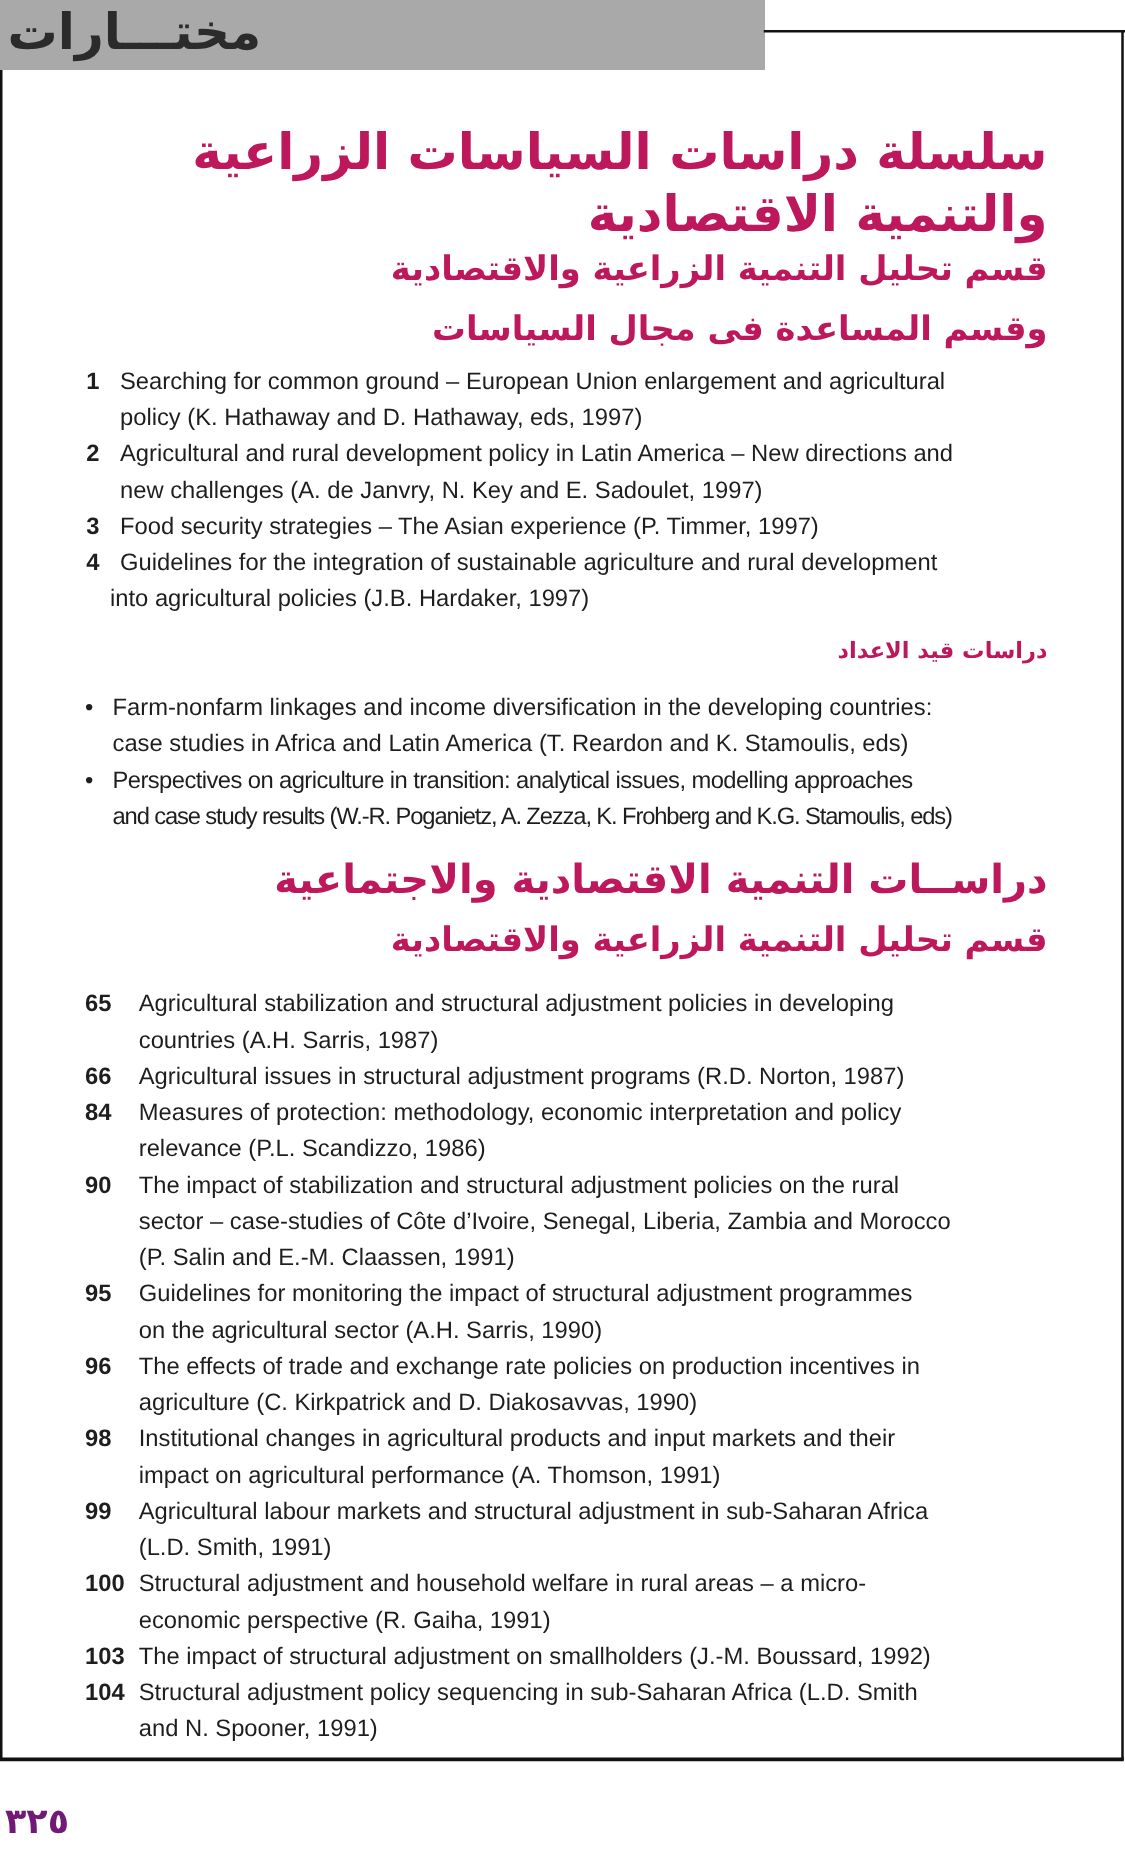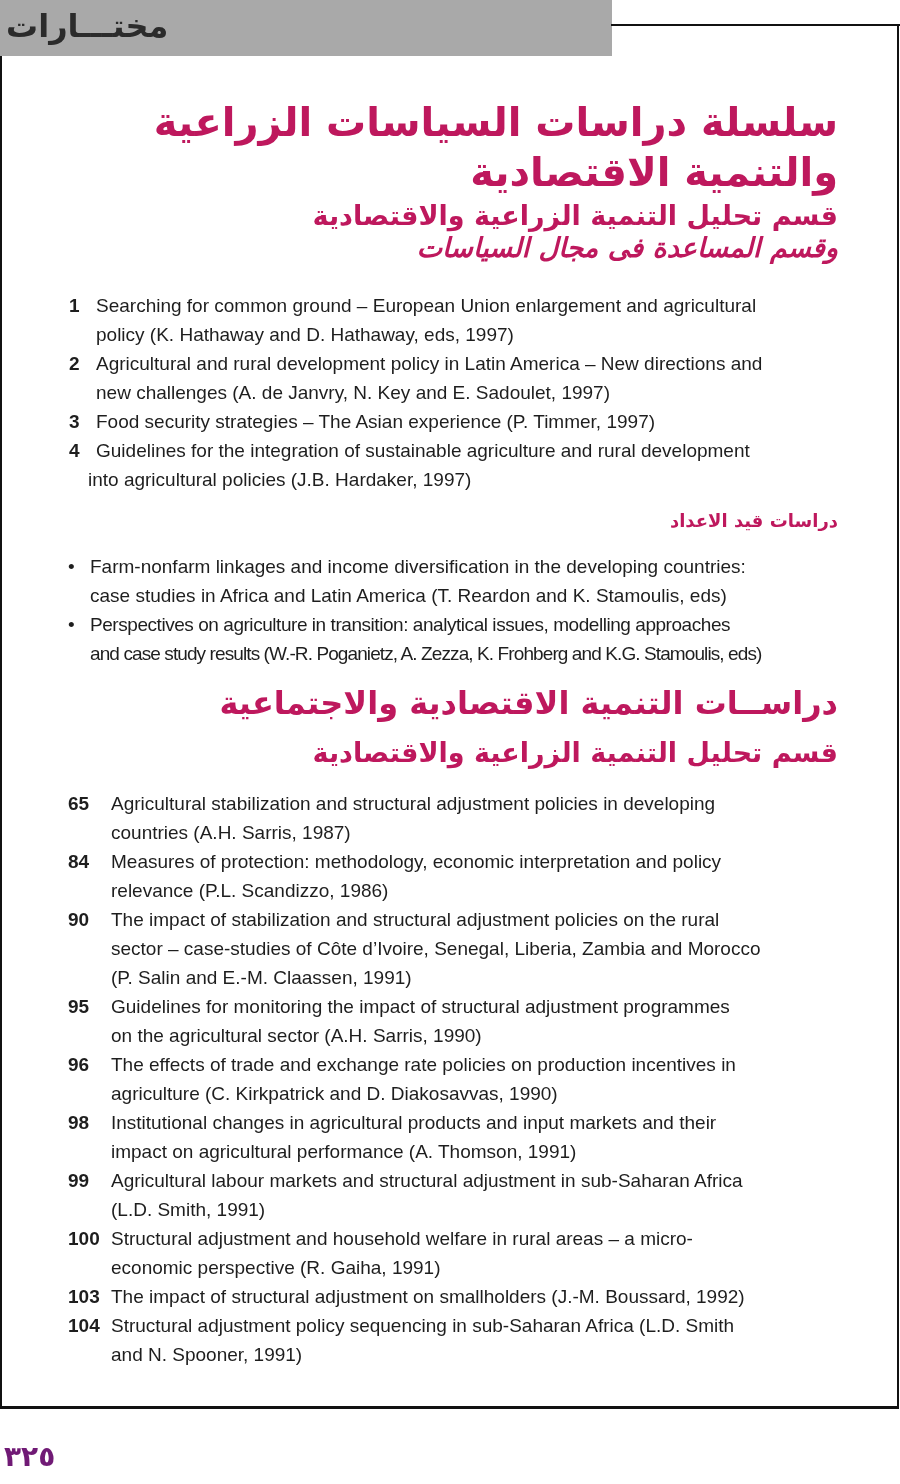--- a/index.html
+++ b/index.html
@@ -6,21 +6,21 @@
     body {
       width: 900px; height: 1484px; position: relative; overflow: hidden;
       font-family: "Liberation Sans", sans-serif; color: #1a1a1a;
     }
     .tab {
       position: absolute; left: 0; top: 0; width: 612px; height: 56px;
       background: #a9a9a9;
     }
     .tab-title {
       position: absolute; left: 6px; top: 0px; font-family: "DejaVu Sans", sans-serif;
-      font-weight: bold; font-size: 32px; color: #2b2b2b; direction: rtl; line-height: 52px;
+      font-weight: bold; font-size: 40px; color: #2b2b2b; direction: rtl; line-height: 52px;
       letter-spacing: 2px;
     }
     .frame-top {
       position: absolute; left: 611px; top: 24px; width: 289px; height: 0;
       border-top: 2px solid #111;
     }
     .frame-right {
       position: absolute; left: 897px; top: 24px; width: 0; height: 1384px;
       border-left: 2px solid #111;
     }
@@ -69,21 +69,21 @@
   <div class="tab-title">مختـــارات</div>
 </div>
 <div class="frame-top"></div>
 <div class="frame-right"></div>
 <div class="frame-left"></div>
 <div class="frame-bottom"></div>
 
 <div class="ar h1" style="top:96px;">سلسلة دراسات السياسات الزراعية</div>
 <div class="ar h1" style="top:146px;">والتنمية الاقتصادية</div>
 <div class="ar h2" style="top:196px;">قسم تحليل التنمية الزراعية والاقتصادية</div>
-<div class="ar h2" style="top:228px;font-style:italic;">وقسم المساعدة فى مجال السياسات</div>
+<div class="ar h2" style="top:244px;">وقسم المساعدة فى مجال السياسات</div>
 
 <ul class="list l1" style="top:291px;">
   <li>
     <span class="num">1</span>
     <span>Searching for common ground – European Union enlargement and agricultural</span><br>
     <span>policy (K. Hathaway and D. Hathaway, eds, 1997)</span>
   </li>
   <li>
     <span class="num">2</span>
     <span>Agricultural and rural development policy in Latin America – New directions and</span><br>
@@ -113,20 +113,21 @@
     <span>Perspectives on agriculture in transition: analytical issues, modelling approaches</span><br>
     <span style="letter-spacing:-0.9px;">and case study results (W.-R. Poganietz, A. Zezza, K. Frohberg and K.G. Stamoulis, eds)</span>
   </li>
 </ul>
 
 <div class="ar h1b" style="top:677px;">دراســات التنمية الاقتصادية  والاجتماعية</div>
 <div class="ar h2" style="top:733px;">قسم تحليل التنمية الزراعية والاقتصادية</div>
 
 <ul class="list l2" id="list2" style="top:789px;">
     <li><span class="num">65</span><span>Agricultural stabilization and structural adjustment policies in developing</span><br><span>countries (A.H. Sarris, 1987)</span></li>
+    <li><span class="num">66</span><span>Agricultural issues in structural adjustment programs (R.D. Norton, 1987)</span></li>
     <li><span class="num">84</span><span>Measures of protection: methodology, economic interpretation and policy</span><br><span>relevance (P.L. Scandizzo, 1986)</span></li>
     <li><span class="num">90</span><span>The impact of stabilization and structural adjustment policies on the rural</span><br><span>sector – case-studies of Côte d’Ivoire, Senegal, Liberia, Zambia and Morocco</span><br><span>(P. Salin and E.-M. Claassen, 1991)</span></li>
     <li><span class="num">95</span><span>Guidelines for monitoring the impact of structural adjustment programmes</span><br><span>on the agricultural sector (A.H. Sarris, 1990)</span></li>
     <li><span class="num">96</span><span>The effects of trade and exchange rate policies on production incentives in</span><br><span>agriculture (C. Kirkpatrick and D. Diakosavvas, 1990)</span></li>
     <li><span class="num">98</span><span>Institutional changes in agricultural products and input markets and their</span><br><span>impact on agricultural performance (A. Thomson, 1991)</span></li>
     <li><span class="num">99</span><span>Agricultural labour markets and structural adjustment in sub-Saharan Africa</span><br><span>(L.D. Smith, 1991)</span></li>
     <li><span class="num">100</span><span>Structural adjustment and household welfare in rural areas – a micro-</span><br><span>economic perspective (R. Gaiha, 1991)</span></li>
     <li><span class="num">103</span><span>The impact of structural adjustment on smallholders (J.-M. Boussard, 1992)</span></li>
     <li><span class="num">104</span><span>Structural adjustment policy sequencing in sub-Saharan Africa (L.D. Smith</span><br><span>and N. Spooner, 1991)</span></li>
   </ul>

